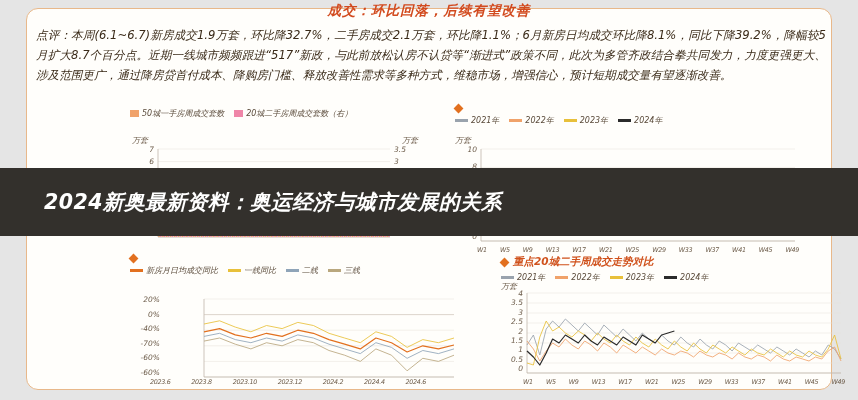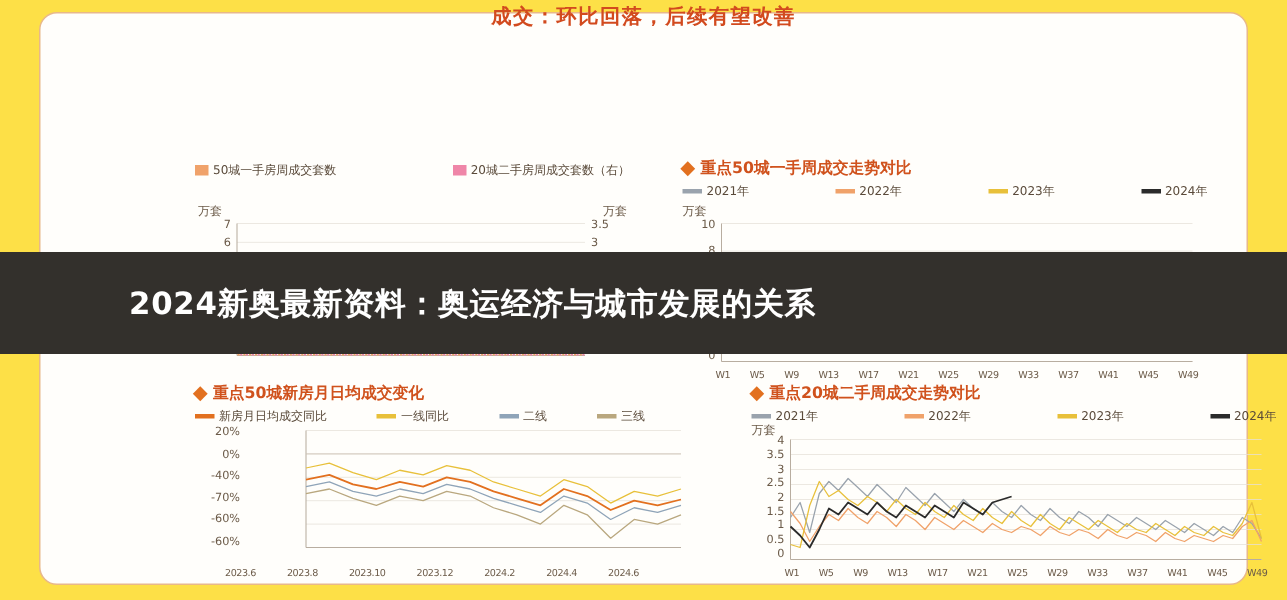--- a/index.html
+++ b/index.html
@@ -6,21 +6,22 @@
   html, body { margin: 0; padding: 0; }
   body {
     width: 858px; height: 400px;
     font-family: "DejaVu Sans", "Liberation Sans", sans-serif;
     background: #ffffff;
     overflow: hidden;
     position: relative;
   }
   #root {
     position: absolute; inset: 0;
-    background: #fde047;
+    background: #e5e5e5;
+    font-style: italic;
   }
   .outer-frame {
     position: absolute;
     left: 26px; top: 8px; right: 26px; bottom: 10px;
     border: 1.5px solid #e8b88a;
     border-radius: 12px;
     background: #fffefb;
   }
   .headline {
     position: absolute;
@@ -52,26 +53,25 @@
     white-space: nowrap;
   }
   .diamond {
     width: 7px; height: 7px;
     background: #e2701f;
     transform: rotate(45deg);
     flex: none;
   }
   .legend {
     display: flex; align-items: center;
-    gap: 24px;
+    gap: 10px;
     font-size: 8px;
     color: #5a4a3a;
     margin-top: 3px;
     flex-wrap: wrap;
-    justify-content: space-between;
   }
   .legend .lg { display: flex; align-items: center; gap: 3px; white-space: nowrap;}
   .legend .swatch { width: 13px; height: 2.5px; display: inline-block; }
   .legend .bar-swatch { width: 9px; height: 7px; display: inline-block; }
   .plot { position: relative; }
   .ticks {
     display: flex; justify-content: space-between;
     font-size: 7.5px;
     color: #6b5a48;
     margin-top: 1px;
@@ -97,39 +97,40 @@
   svg { display: block; overflow: visible; }
 
   
   .banner {
     position: absolute;
     left: 0; right: 0;
     top: 168px;
     height: 68px;
     background: #33302c;
     display: flex; align-items: center;
-    padding-left: 86px;
+    padding-left: 44px;
     z-index: 50;
   }
   .banner-text {
     color: #ffffff;
     font-size: 20.5px;
     font-weight: bold;
     letter-spacing: 0.5px;
     font-family: "DejaVu Sans", "Liberation Sans", sans-serif;
   }
 </style>
 </head>
 <body>
 
 <div id="root">
   <div class="outer-frame"></div>
 
   <div class="headline">成交：环比回落，后续有望改善</div>
 
+  <div class="body-text">点评：本周(6.1~6.7)新房成交1.9万套，环比降32.7%，二手房成交2.1万套，环比降1.1%；6月新房日均成交环比降8.1%，同比下降39.2%，降幅较5月扩大8.7个百分点。近期一线城市频频跟进“517”新政，与此前放松认房不认贷等“渐进式”政策不同，此次为多管齐政结合拳共同发力，力度更强更大、涉及范围更广，通过降房贷首付成本、降购房门槛、释放改善性需求等多种方式，维稳市场，增强信心，预计短期成交量有望逐渐改善。</div>
 
   <div class="panel" style="left:130px; top:105px; width:290px; height:150px;">
     <div class="legend">
       <span class="lg">
           <i class="bar-swatch" style="background:#f0a26a"></i>
           <span>50城一手房周成交套数</span>
         </span>
       <span class="lg">
           <i class="bar-swatch" style="background:#ef86a8"></i>
           <span>20城二手房周成交套数（右）</span>
@@ -290,21 +291,20 @@
           <rect x="226.3" y="57.8" width="1.5" height="30.2" fill="#ef86a8"></rect>
           <rect x="228.4" y="64.1" width="1.5" height="23.9" fill="#f0a26a"></rect>
           <rect x="230.2" y="35.2" width="1.5" height="52.8" fill="#ef86a8"></rect>
         </svg>
     </div>
   </div>
 
   <div class="panel" style="left:455px; top:105px; width:350px; height:150px;">
     <div class="panel-title">
       <span class="diamond"></span>
-      <span>重点50城一手周成交走势对比</span>
     </div>
     <div class="legend">
       <span class="lg">
           <i class="swatch" style="background:#9aa3ad"></i>
           <span>2021年</span>
         </span>
       <span class="lg">
           <i class="swatch" style="background:#f0a26a"></i>
           <span>2022年</span>
         </span>
@@ -356,42 +356,41 @@
       <span>W37</span>
       <span>W41</span>
       <span>W45</span>
       <span>W49</span>
     </div>
   </div>
 
   <div class="panel" style="left:130px; top:255px; width:300px; height:135px;">
     <div class="panel-title">
       <span class="diamond"></span>
-      <span>重点50城新房月日均成交变化</span>
     </div>
     <div class="legend">
       <span class="lg">
           <i class="swatch" style="background:#e2701f"></i>
           <span>新房月日均成交同比</span>
         </span>
       <span class="lg">
           <i class="swatch" style="background:#e8c03a"></i>
           <span>一线同比</span>
         </span>
       <span class="lg">
           <i class="swatch" style="background:#8fa4b8"></i>
           <span>二线</span>
         </span>
       <span class="lg">
           <i class="swatch" style="background:#b9a77e"></i>
           <span>三线</span>
         </span>
     </div>
 
-    <div class="plot" style="position:absolute; left:34px; top:32px; width:250px; height:78px;padding-left:40px;">
+    <div class="plot" style="position:absolute; left:34px; top:44px; width:250px; height:78px;padding-left:40px;">
       <div class="yticks" style="left:-28px; top:-4px; height:82px; width:24px;">
         <span>20%</span>
         <span>0%</span>
         <span>-40%</span>
         <span>-70%</span>
         <span>-60%</span>
         <span>-60%</span>
       </div>
       <svg id="svg-bottom-left" width="250" height="78" viewBox="0 0 250 78">
           <line x1="0" y1="0" x2="250" y2="0" stroke="#e6e0d8" stroke-width="0.5"></line>

